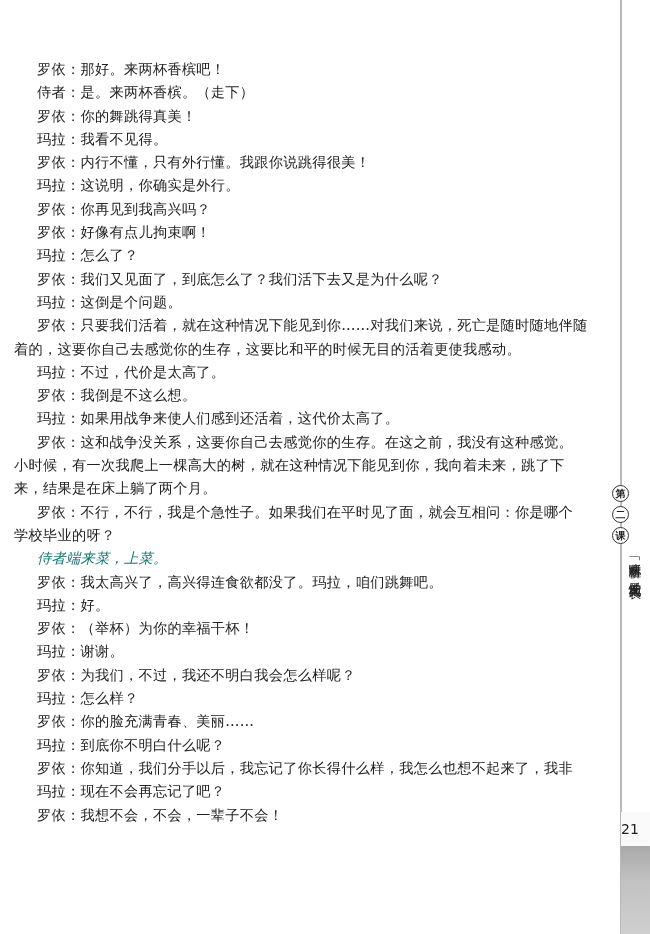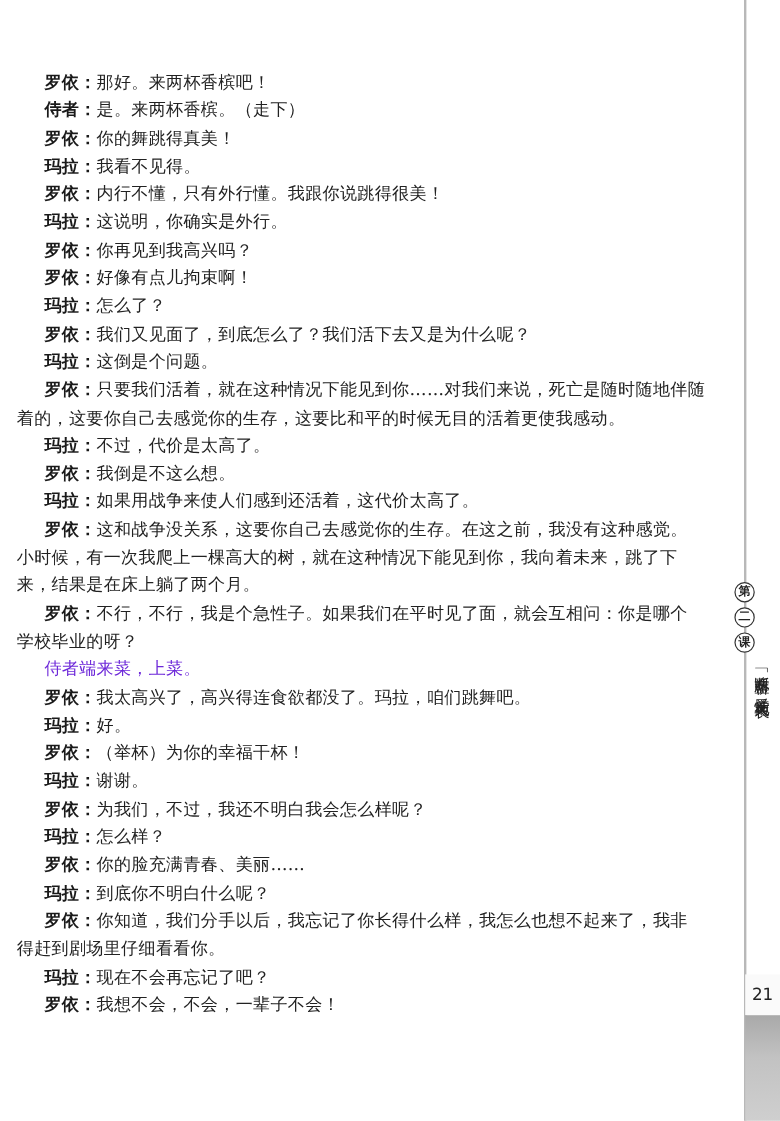--- a/index.html
+++ b/index.html
@@ -10,41 +10,41 @@
     color: #222;
   }
   .page-text {
     position: absolute; left: 14px; top: 58px; width: 578px;
   }
   .line {
     font-size: 14.2px; line-height: 23.3px; height: 23.3px;
     white-space: nowrap; letter-spacing: 0.3px;
   }
   .indent { padding-left: 23px; }
-  .speaker { font-family: "DejaVu Sans", "Liberation Sans", sans-serif; font-weight: bold; color: #1a1a1a; margin-top: 42px; }
-  .stage { color: #6d28d9; }
+  .speaker { font-family: "DejaVu Sans", "Liberation Sans", sans-serif; font-weight: normal; color: #1a1a1a; margin-top: 42px; }
+  .stage { font-style: italic; color: #0f766e; }
   .side-line {
     position: absolute; left: 620px; top: 0; width: 1.5px; height: 934px; background: #b8b8b8;
   }
   .lesson-badges {
     position: absolute; left: 612px; top: 485px; width: 18px;
   }
   .badge {
     width: 15px; height: 15px; border: 1px solid #333; border-radius: 50%;
     background: #fff; font-size: 10px; line-height: 15px; text-align: center;
     margin-bottom: 4px; font-weight: bold; color: #222;
   }
   .vertical-title {
     position: absolute; left: 626px; top: 552px;
     writing-mode: vertical-rl; font-size: 12.5px; letter-spacing: 1px; color: #222;
   }
   .page-number {
     position: absolute; left: 621px; top: 812px; width: 29px; height: 34px;
     font-family: "DejaVu Sans", "Liberation Sans", sans-serif; font-size: 14px;
-    text-align: center; line-height: 34px; color: #222; background: #fafafa;
+    line-height: 34px; color: #222; background: #fafafa;
   }
   .grey-block {
     position: absolute; left: 621px; top: 846px; width: 29px; height: 88px;
     background: linear-gradient(180deg, #a9a9a9 0%, #c2c2c2 40%, #cfcfcf 100%);
   }
 </style>
 </head>
 <body>
 
 <div class="page-text" id="dialogue">
@@ -72,21 +72,20 @@
     <div class="line indent"><span class="stage">侍者端来菜，上菜。</span></div>
     <div class="line indent"><span class="speaker">罗依：</span><span class="">我太高兴了，高兴得连食欲都没了。玛拉，咱们跳舞吧。</span></div>
     <div class="line indent"><span class="speaker">玛拉：</span><span class="">好。</span></div>
     <div class="line indent"><span class="speaker">罗依：</span><span class="">（举杯）为你的幸福干杯！</span></div>
     <div class="line indent"><span class="speaker">玛拉：</span><span class="">谢谢。</span></div>
     <div class="line indent"><span class="speaker">罗依：</span><span class="">为我们，不过，我还不明白我会怎么样呢？</span></div>
     <div class="line indent"><span class="speaker">玛拉：</span><span class="">怎么样？</span></div>
     <div class="line indent"><span class="speaker">罗依：</span><span class="">你的脸充满青春、美丽……</span></div>
     <div class="line indent"><span class="speaker">玛拉：</span><span class="">到底你不明白什么呢？</span></div>
     <div class="line indent"><span class="speaker">罗依：</span><span class="">你知道，我们分手以后，我忘记了你长得什么样，我怎么也想不起来了，我非</span></div>
-    <div class="line"><span class="">得赶到剧场里仔细看看你。</span></div>
     <div class="line indent"><span class="speaker">玛拉：</span><span class="">现在不会再忘记了吧？</span></div>
     <div class="line indent"><span class="speaker">罗依：</span><span class="">我想不会，不会，一辈子不会！</span></div>
   </div>
 
 <div class="side-line"></div>
 
 <div class="lesson-badges">
   <div class="badge">第</div>
   <div class="badge">二</div>
   <div class="badge">课</div>

